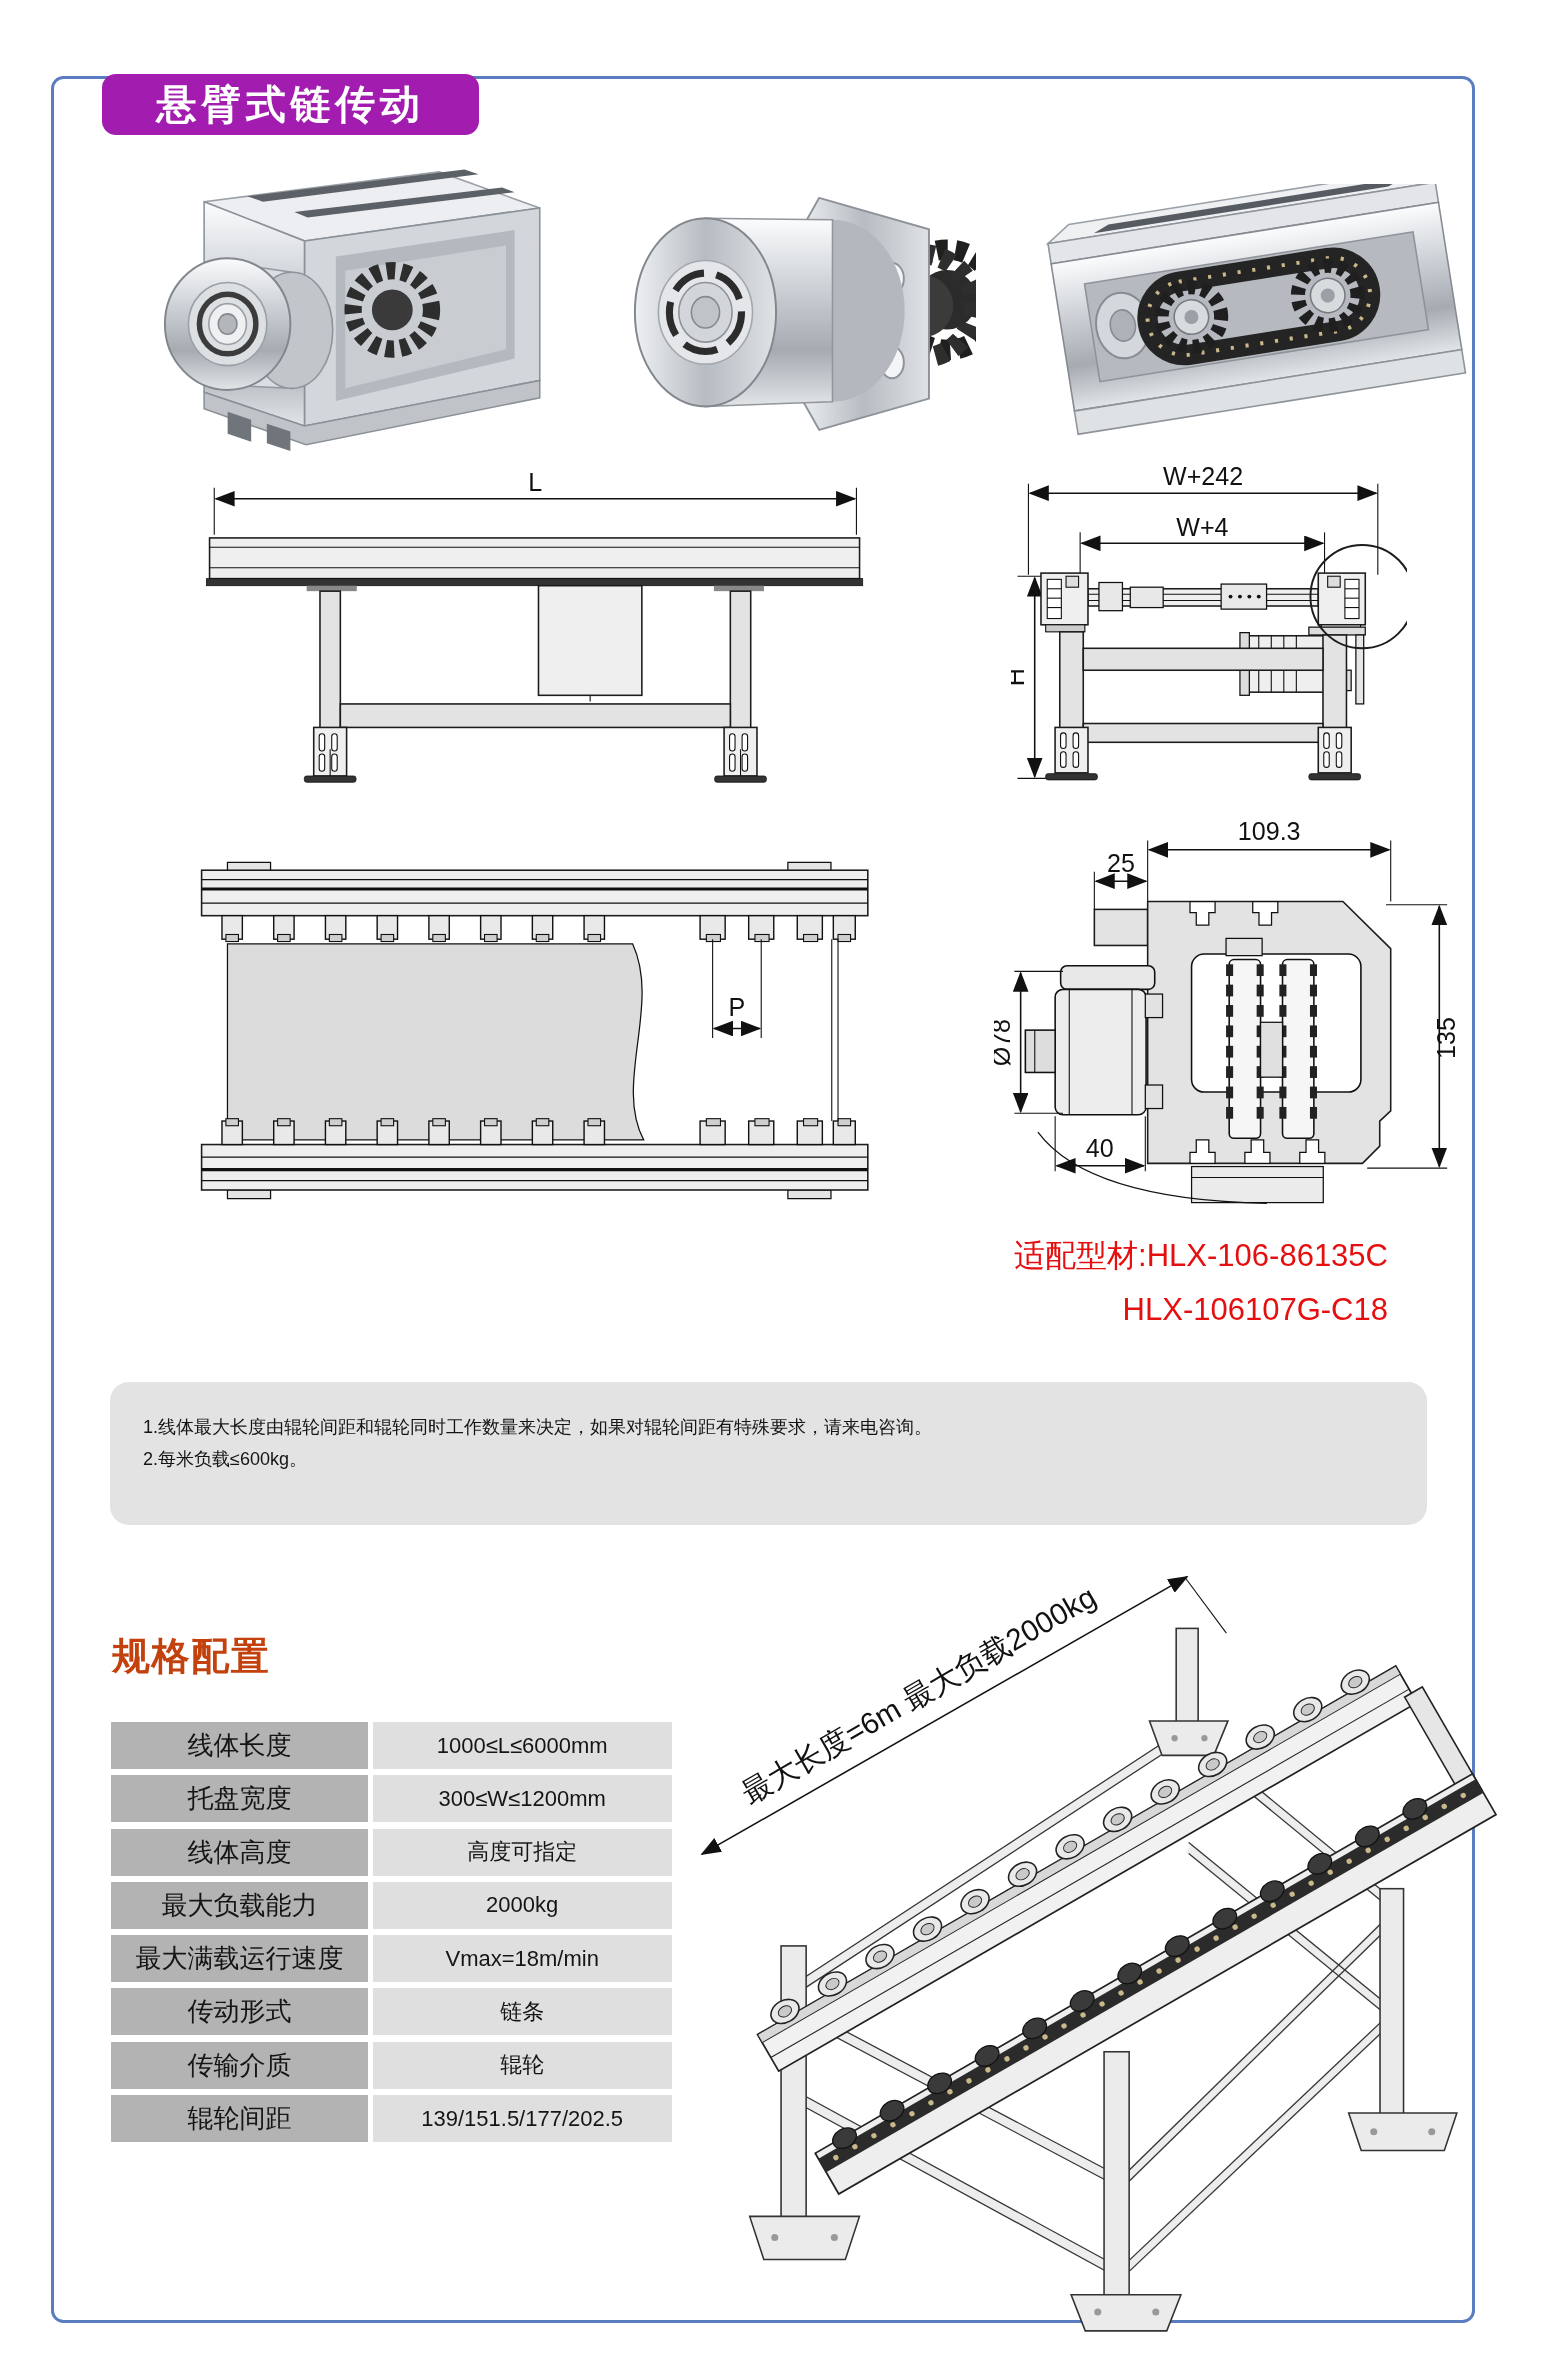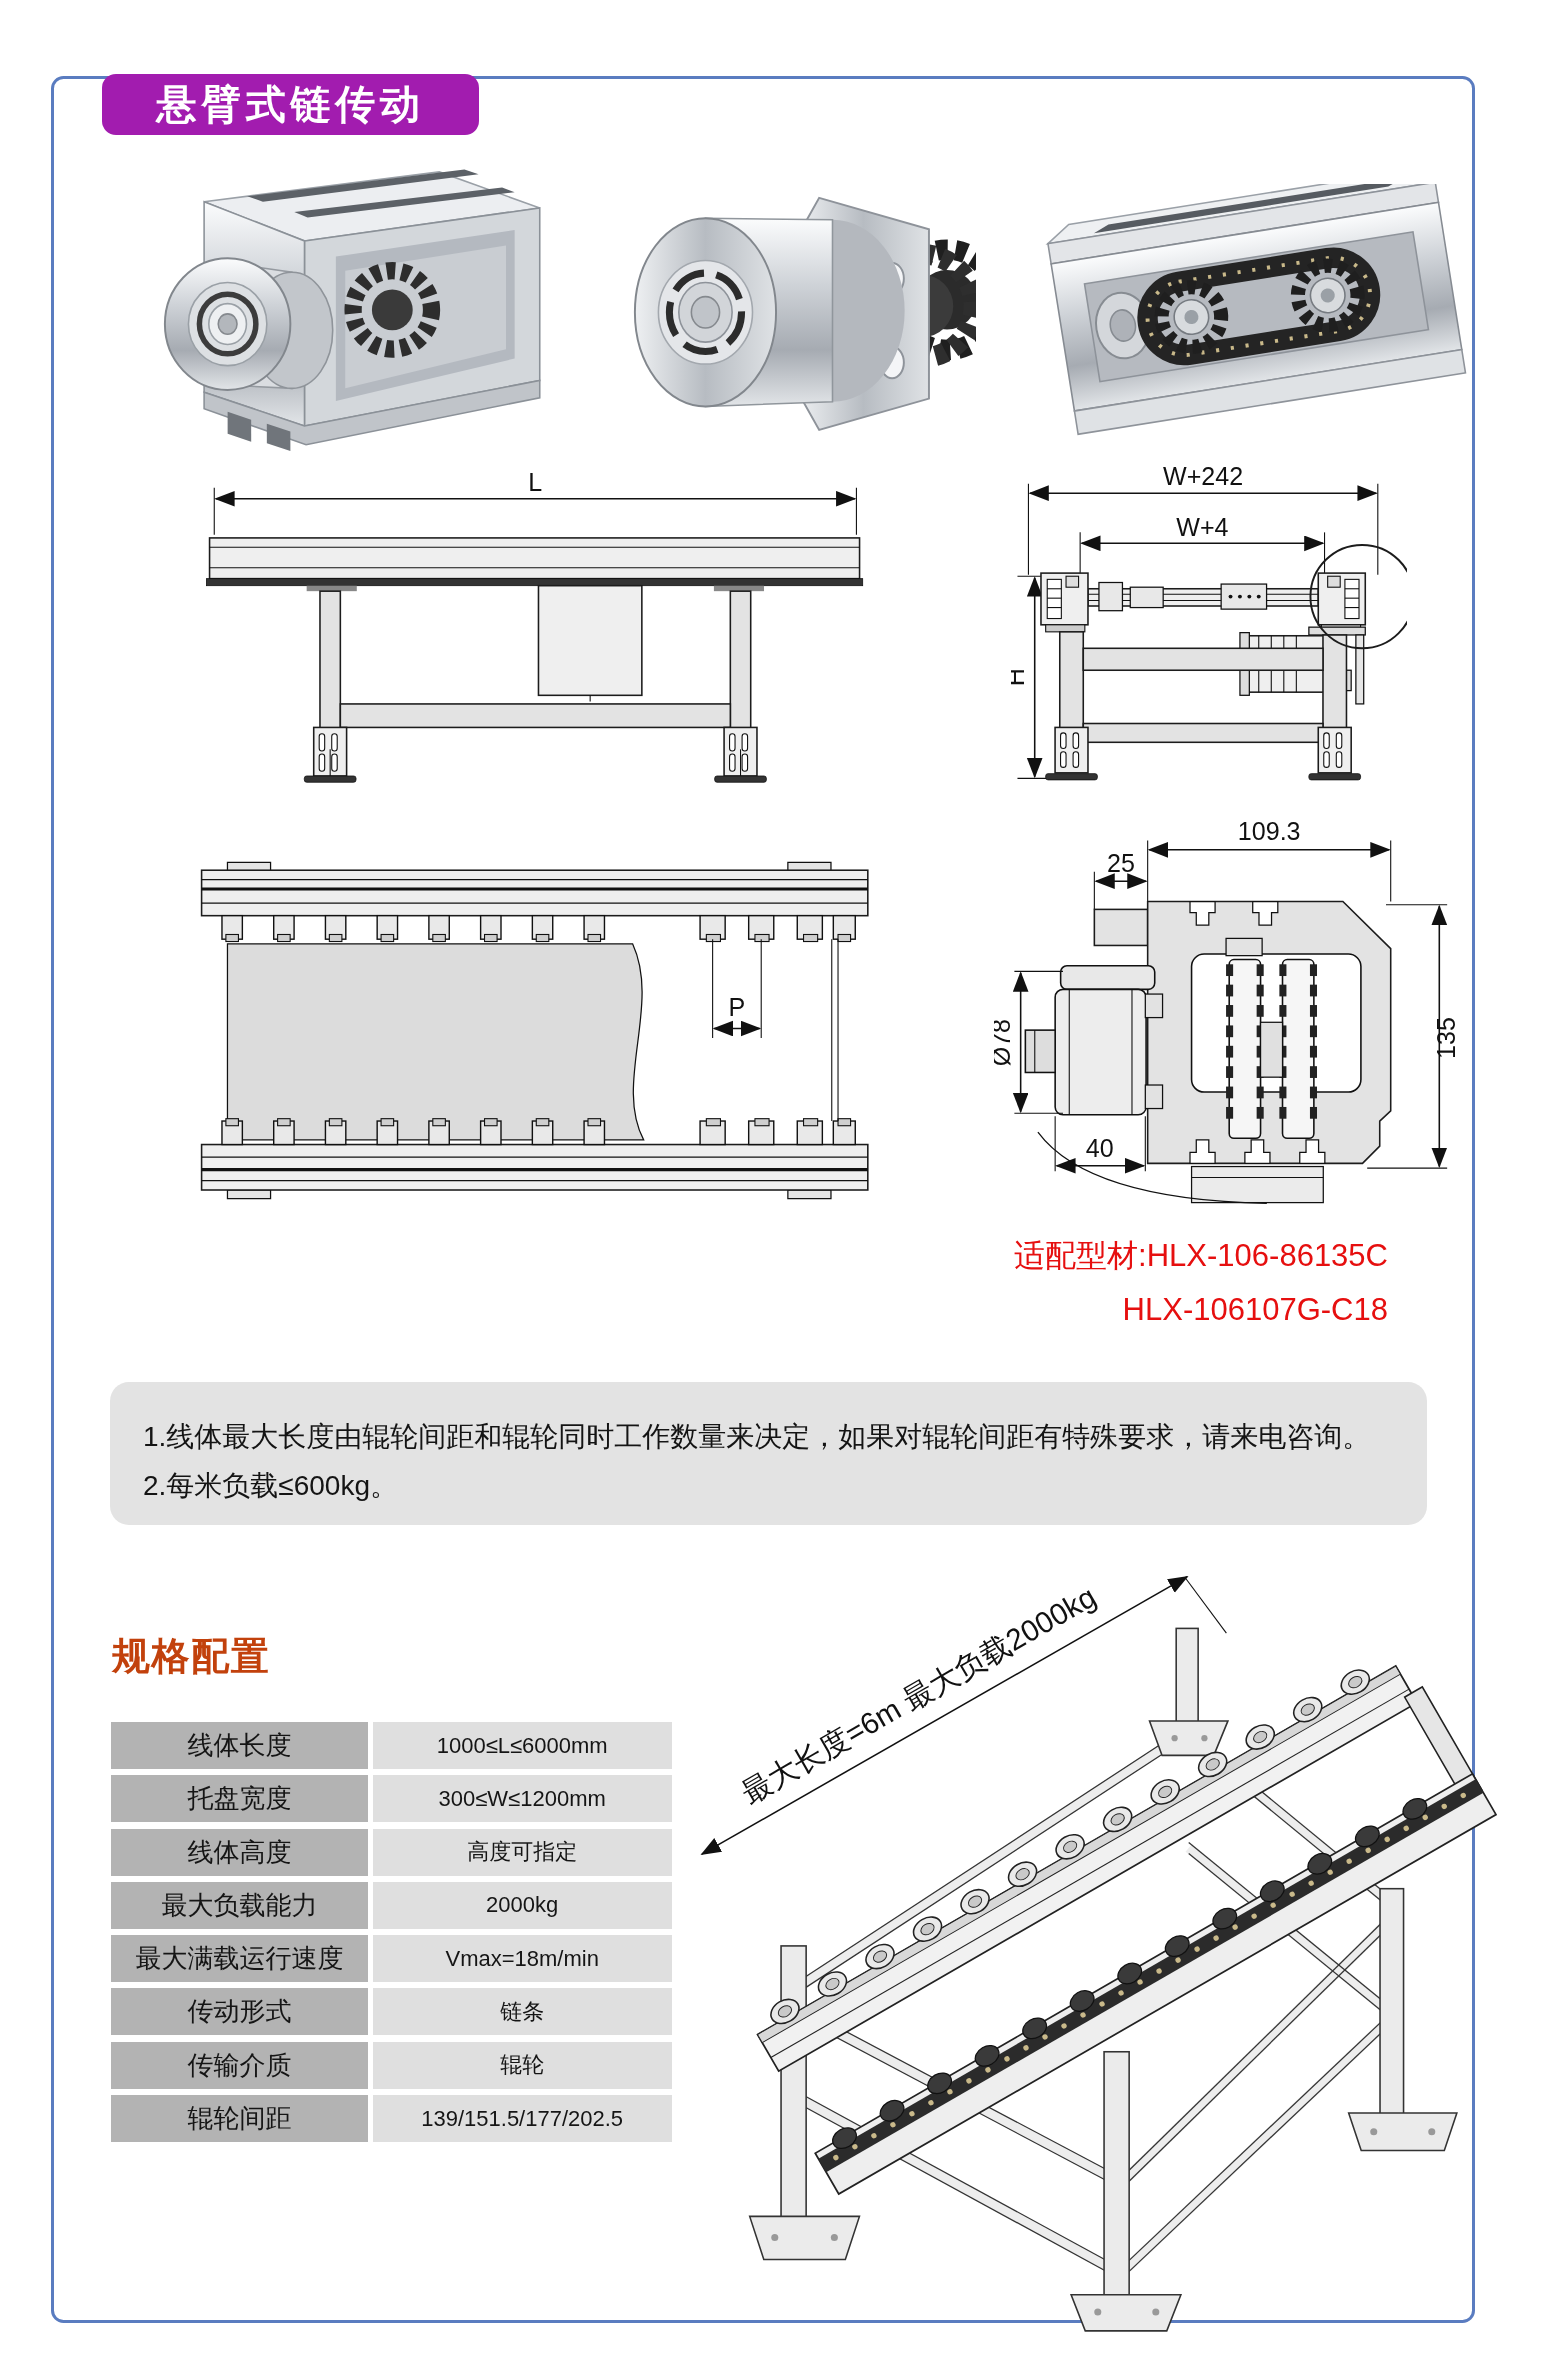--- a/index.html
+++ b/index.html
@@ -4,21 +4,21 @@
 <style>
   html,body{margin:0;padding:0;background:#ffffff;}
   body{width:1541px;height:2377px;position:relative;font-family:"Liberation Sans","DejaVu Sans",sans-serif;}
   .canvas{position:absolute;left:0;top:0;width:1541px;height:2377px;overflow:hidden;}
   .frame{position:absolute;left:51px;top:76px;width:1418px;height:2241px;border:3.1px solid #5a7cc0;border-radius:12.5px;background:#fff;}
   .badge{position:absolute;left:91px;top:74px;width:377px;height:61px;background:#a21caf;border-radius:14px;
          display:flex;align-items:center;justify-content:center;color:#fff;font-size:40px;font-weight:bold;letter-spacing:4.7px;margin-left:11px;}
   .abs{position:absolute;}
   .redtext{position:absolute;left:1002px;top:1229px;width:386px;text-align:right;color:#e60f0f;font-size:31px;line-height:1.75;}
   .notebox{position:absolute;left:110px;top:1382px;width:1317px;height:143px;background:#e3e3e3;border-radius:19px;}
-  .notebox .inner{padding:30px 23.5px 0 33px;font-size:28px;line-height:1.75;color:#141414;}
+  .notebox .inner{padding:30px 23.5px 0 33px;font-size:18px;line-height:1.75;color:#141414;}
   .spec-title{position:absolute;left:112px;top:1631px;font-size:38px;font-weight:bold;color:#c2410c;letter-spacing:1.6px;}
   .spec-table{position:absolute;left:111px;top:1722px;display:grid;grid-template-columns:257px 299px;grid-auto-rows:47px;gap:6.3px 4.7px;}
   .spec-table .lc{background:#b3b3b3;display:flex;align-items:center;justify-content:center;font-size:26px;color:#151515;}
   .spec-table .vc{background:#dfdfdf;display:flex;align-items:center;justify-content:center;font-size:22px;color:#151515;}
   svg text{font-family:"Liberation Sans","DejaVu Sans",sans-serif;}
   .dim{stroke:#111;stroke-width:2;marker-start:url(#arr);marker-end:url(#arr);}
   .thin{stroke:#111;stroke-width:1.4;fill:none;}
   .ln{stroke:#1c1c1c;stroke-width:2;fill:#efefef;}
   .ln2{stroke:#1c1c1c;stroke-width:2;fill:#e3e3e3;}
   .dk{fill:#333;stroke:#111;stroke-width:1;}

